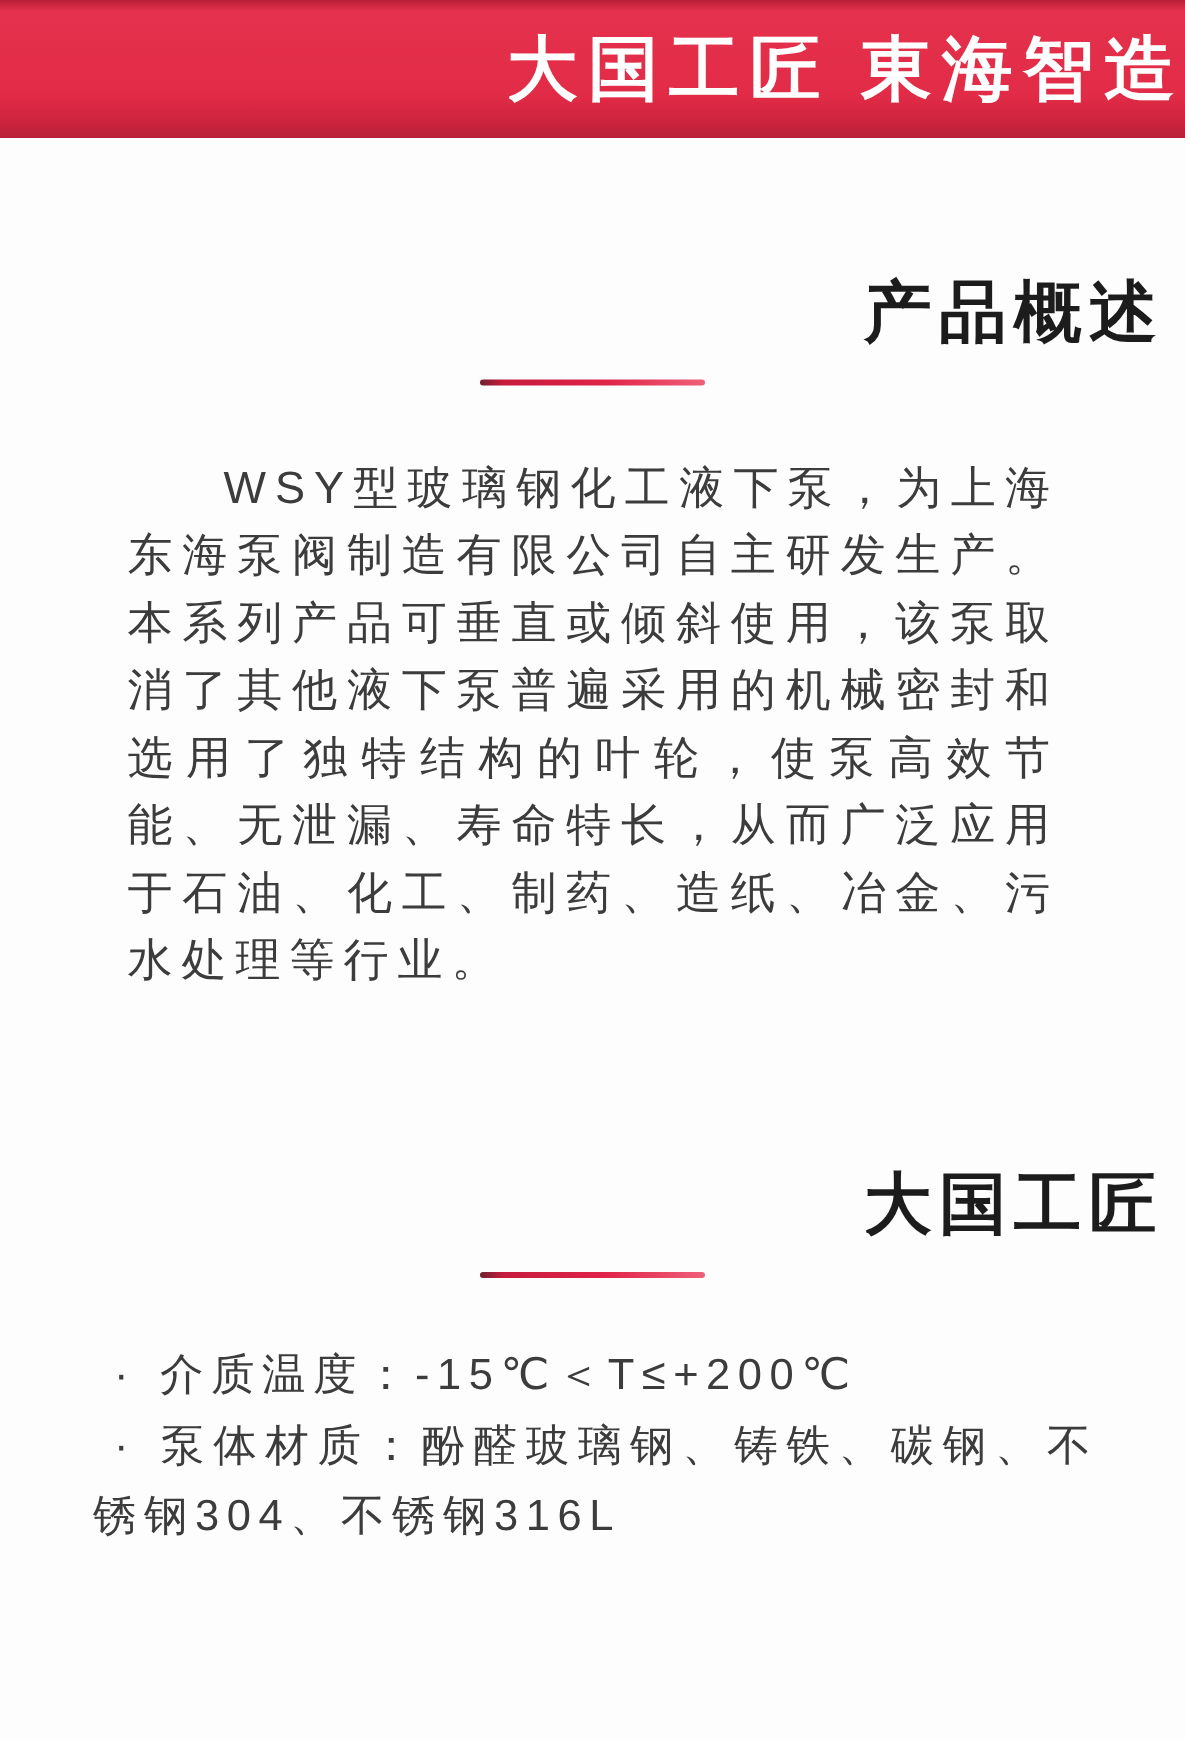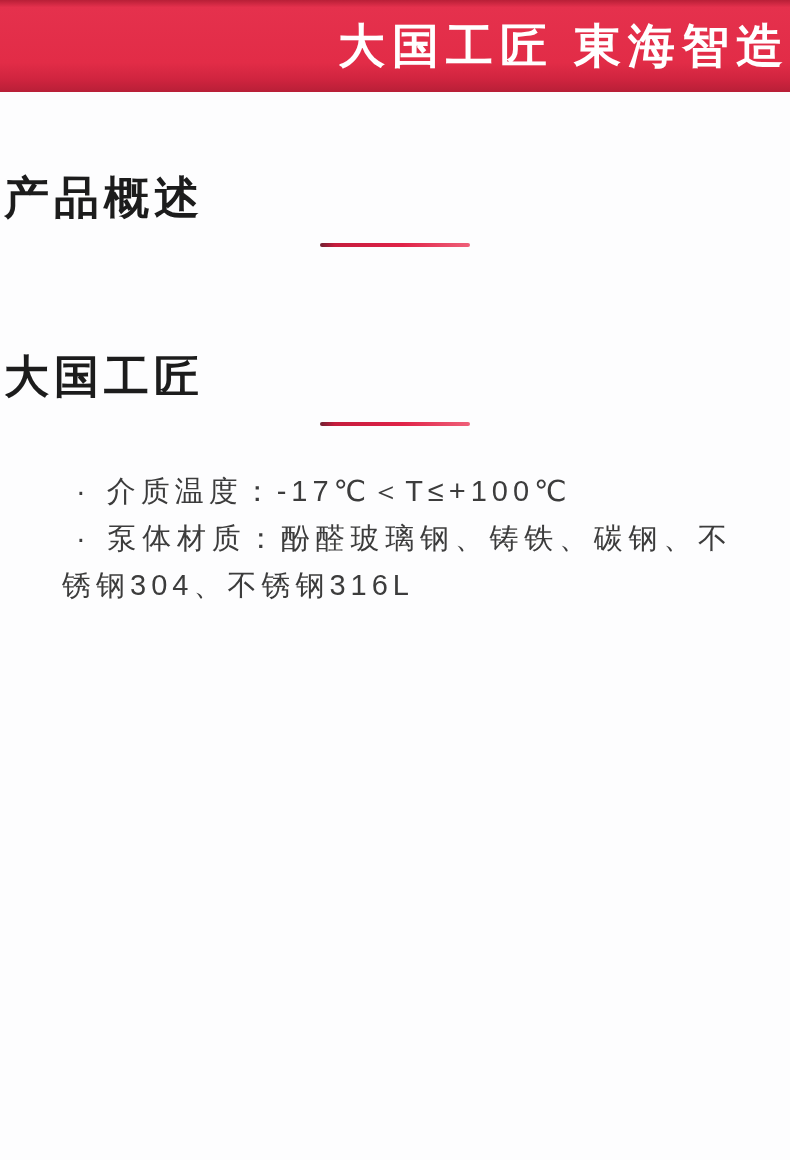--- a/index.html
+++ b/index.html
@@ -22,22 +22,22 @@
   }
   .banner-title {
     color: #ffffff;
     font-size: 47px;
     font-weight: 700;
     letter-spacing: 7px;
     white-space: pre;
   }
 
   .section-title {
-    margin: 4px;
-    text-align: left;
+    margin: 14px;
+    text-align: right;
     font-size: 45px;
     font-weight: 700;
     color: #1c1c1c;
     letter-spacing: 5px;
   }
   .overview .section-title { padding-top: 72px; }
   .conditions .section-title { padding-top: 96px; }
 
   .title-underline {
     width: 150px;
@@ -81,29 +81,30 @@
 
 <div class="page">
 
   <header class="banner">
     <span class="banner-title">大国工匠 東海智造</span>
   </header>
 
   <section class="overview">
     <h2 class="section-title">产品概述</h2>
     <div class="title-underline"></div>
+    <p class="overview-paragraph">WSY型玻璃钢化工液下泵，为上海东海泵阀制造有限公司自主研发生产。本系列产品可垂直或倾斜使用，该泵取消了其他液下泵普遍采用的机械密封和选用了独特结构的叶轮，使泵高效节能、无泄漏、寿命特长，从而广泛应用于石油、化工、制药、造纸、冶金、污水处理等行业。</p>
   </section>
 
   <section class="conditions">
     <h2 class="section-title">大国工匠</h2>
     <div class="title-underline"></div>
 
     <ul class="conditions-list">
       <li class="condition-item">
-        <span class="bullet-dot">·</span><span>介质温度：-17℃＜T≤+100℃</span>
+        <span class="bullet-dot">·</span><span>介质温度：-15℃＜T≤+200℃</span>
       </li>
       <li class="condition-item">
         <span class="bullet-dot">·</span><span>泵体材质：酚醛玻璃钢、铸铁、碳钢、不锈钢304、不锈钢316L</span>
       </li>
     </ul>
   </section>
 
 </div>
 
 </body></html>

